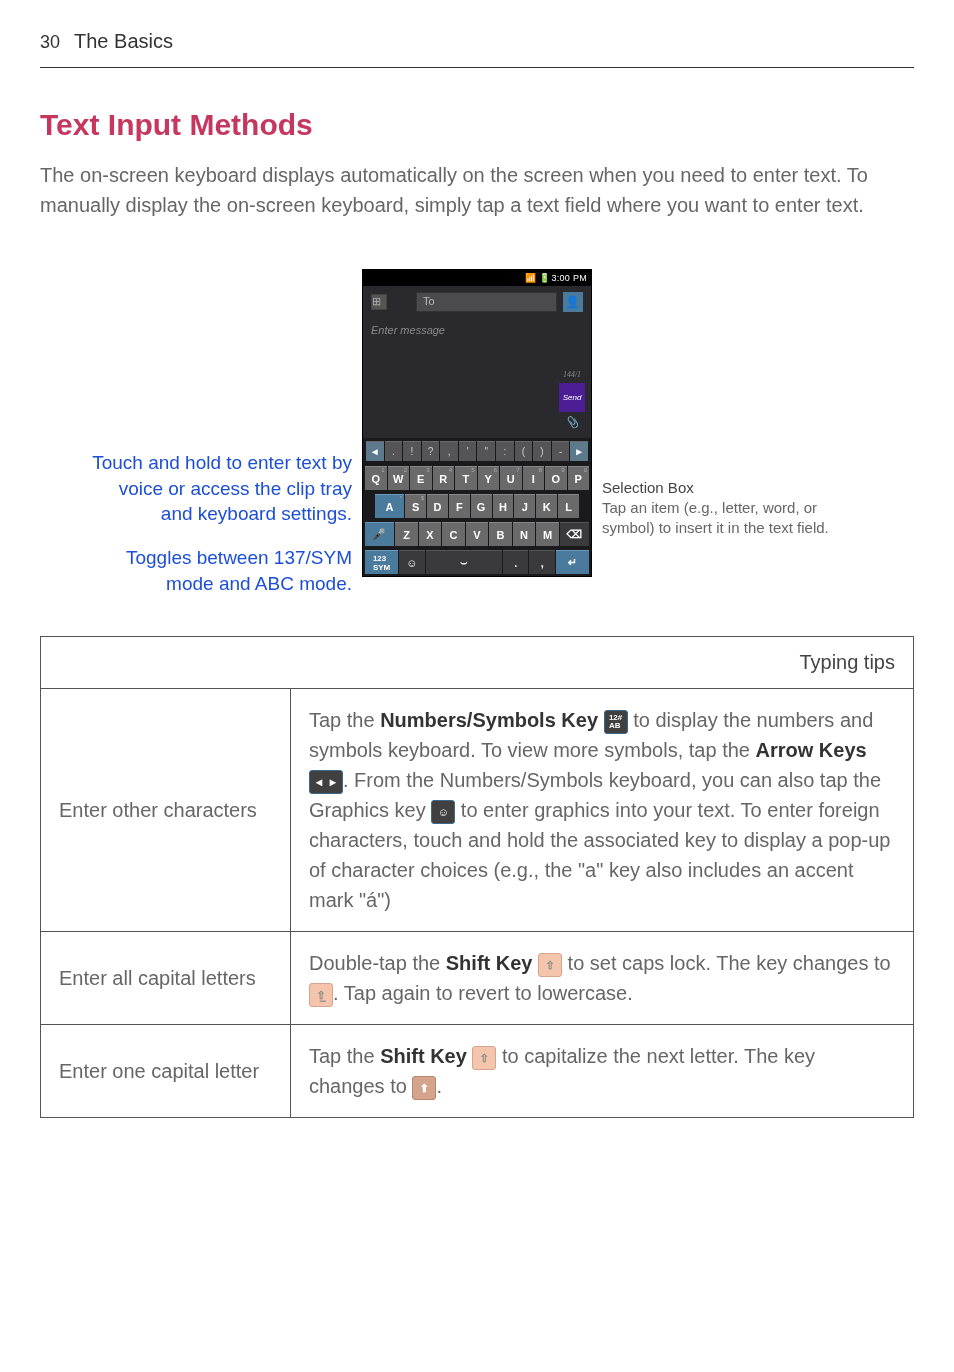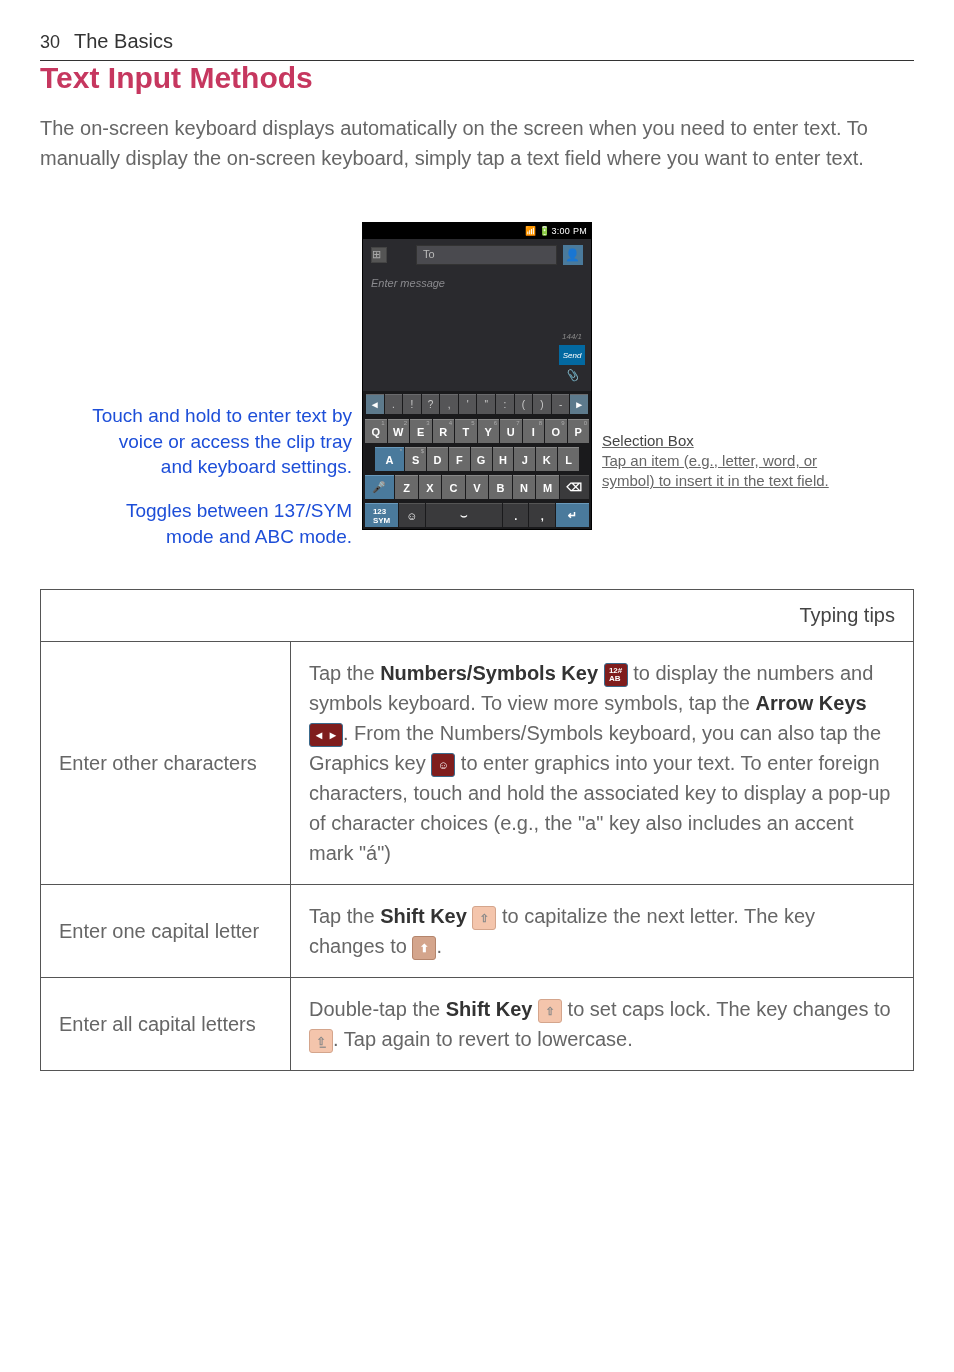--- a/index.html
+++ b/index.html
@@ -11,21 +11,22 @@
       font-family: Arial, Helvetica, sans-serif;
       background: #fff;
       color: #555;
       width: 954px;
       padding: 30px 40px 40px 40px;
     }
     .header-row {
       display: flex;
       align-items: baseline;
       border-bottom: 1.5px solid #333;
-      padding-bottom: 7px;
+      padding-bottom: 14px;
+      margin-bottom: 40px;
     }
     .page-num {
       font-size: 18px;
       color: #333;
       font-weight: 400;
       margin-right: 14px;
     }
     .section-name {
       font-size: 20px;
       color: #333;
@@ -61,21 +62,20 @@
     .left-annos .anno1 {
       margin-bottom: 18px;
     }
     .right-annos {
       width: 270px;
       text-align: left;
       font-size: 15px;
       color: #666;
       line-height: 1.35;
       padding-top: 170px;
-      text-decoration: underline;
     }
     .phone {
       width: 230px;
       background: #2a2a2e;
       border: 1px solid #000;
       font-size: 11px;
       color: #aaa;
     }
     .status {
       display: flex;
@@ -134,25 +134,26 @@
       right: 6px;
       bottom: 6px;
       display: flex;
       flex-direction: column;
       gap: 4px;
       align-items: center;
     }
     .msg-right .cnt {
       font-size: 8px;
       color: #888;
+      font-family: Liberation Serif, serif;
     }
     .send-btn {
       width: 26px;
-      height: 20px;
-      background: #0369a1;
+      height: 29px;
+      background: #4c1d95;
       font-size: 8px;
       color: #fff;
       display:flex;align-items:center;justify-content:center;
     }
     .attach-ic {
       width: 16px;
       height: 16px;
       color: #888;
       text-align: center;
     }
@@ -239,21 +240,21 @@
     }
     table.tips td:first-child {
       width: 250px;
       border-right: 1px solid #555;
     }
     .inline-icon {
       display: inline-flex;
       vertical-align: middle;
       width: 24px;
       height: 24px;
-      background: #7f1d1d;
+      background: #404040;
       border: 1px solid #3a6a8c;
       border-radius: 3px;
       align-items: center;
       justify-content: center;
       font-size: 11px;
       color: #fff;
       font-weight: bold;
     }
     .inline-icon.double {
       width: 34px;
@@ -384,27 +385,27 @@
   </tr>
   <tr>
     <td>Enter other characters</td>
     <td>
       <span>Tap the </span><span class="bold">Numbers/Symbols Key</span>
       <span class="inline-icon" style="font-size:8px;line-height:1">12#<br>AB</span><span> to display the numbers and symbols keyboard. To view more symbols, tap the </span><span class="bold">Arrow Keys</span>
       <span class="inline-icon double">◄ ►</span><span>. From the Numbers/Symbols keyboard, you can also tap the Graphics key </span><span class="inline-icon">☺</span><span> to enter graphics into your text. To enter foreign characters, touch and hold the associated key to display a pop-up of character choices (e.g., the "a" key also includes an accent mark "á")</span>
     </td>
   </tr>
   <tr>
+    <td>Enter all capital letters</td>
+    <td>
+      <span>Double-tap the </span><span class="bold">Shift Key</span>
+      <span class="inline-icon peach">⇧</span><span> to set caps lock. The key changes to </span><span class="inline-icon peach">⇧̲</span><span>. Tap again to revert to lowercase.</span>
+    </td>
+  </tr>
+  <tr>
     <td>Enter one capital letter</td>
     <td>
       <span>Tap the </span><span class="bold">Shift Key</span>
       <span class="inline-icon peach">⇧</span><span> to capitalize the next letter. The key changes to </span><span class="inline-icon peachdark">⬆</span><span>.</span>
     </td>
   </tr>
-  <tr>
-    <td>Enter all capital letters</td>
-    <td>
-      <span>Double-tap the </span><span class="bold">Shift Key</span>
-      <span class="inline-icon peach">⇧</span><span> to set caps lock. The key changes to </span><span class="inline-icon peach">⇧̲</span><span>. Tap again to revert to lowercase.</span>
-    </td>
-  </tr>
 </tbody>
   </table>
 
 </body></html>

